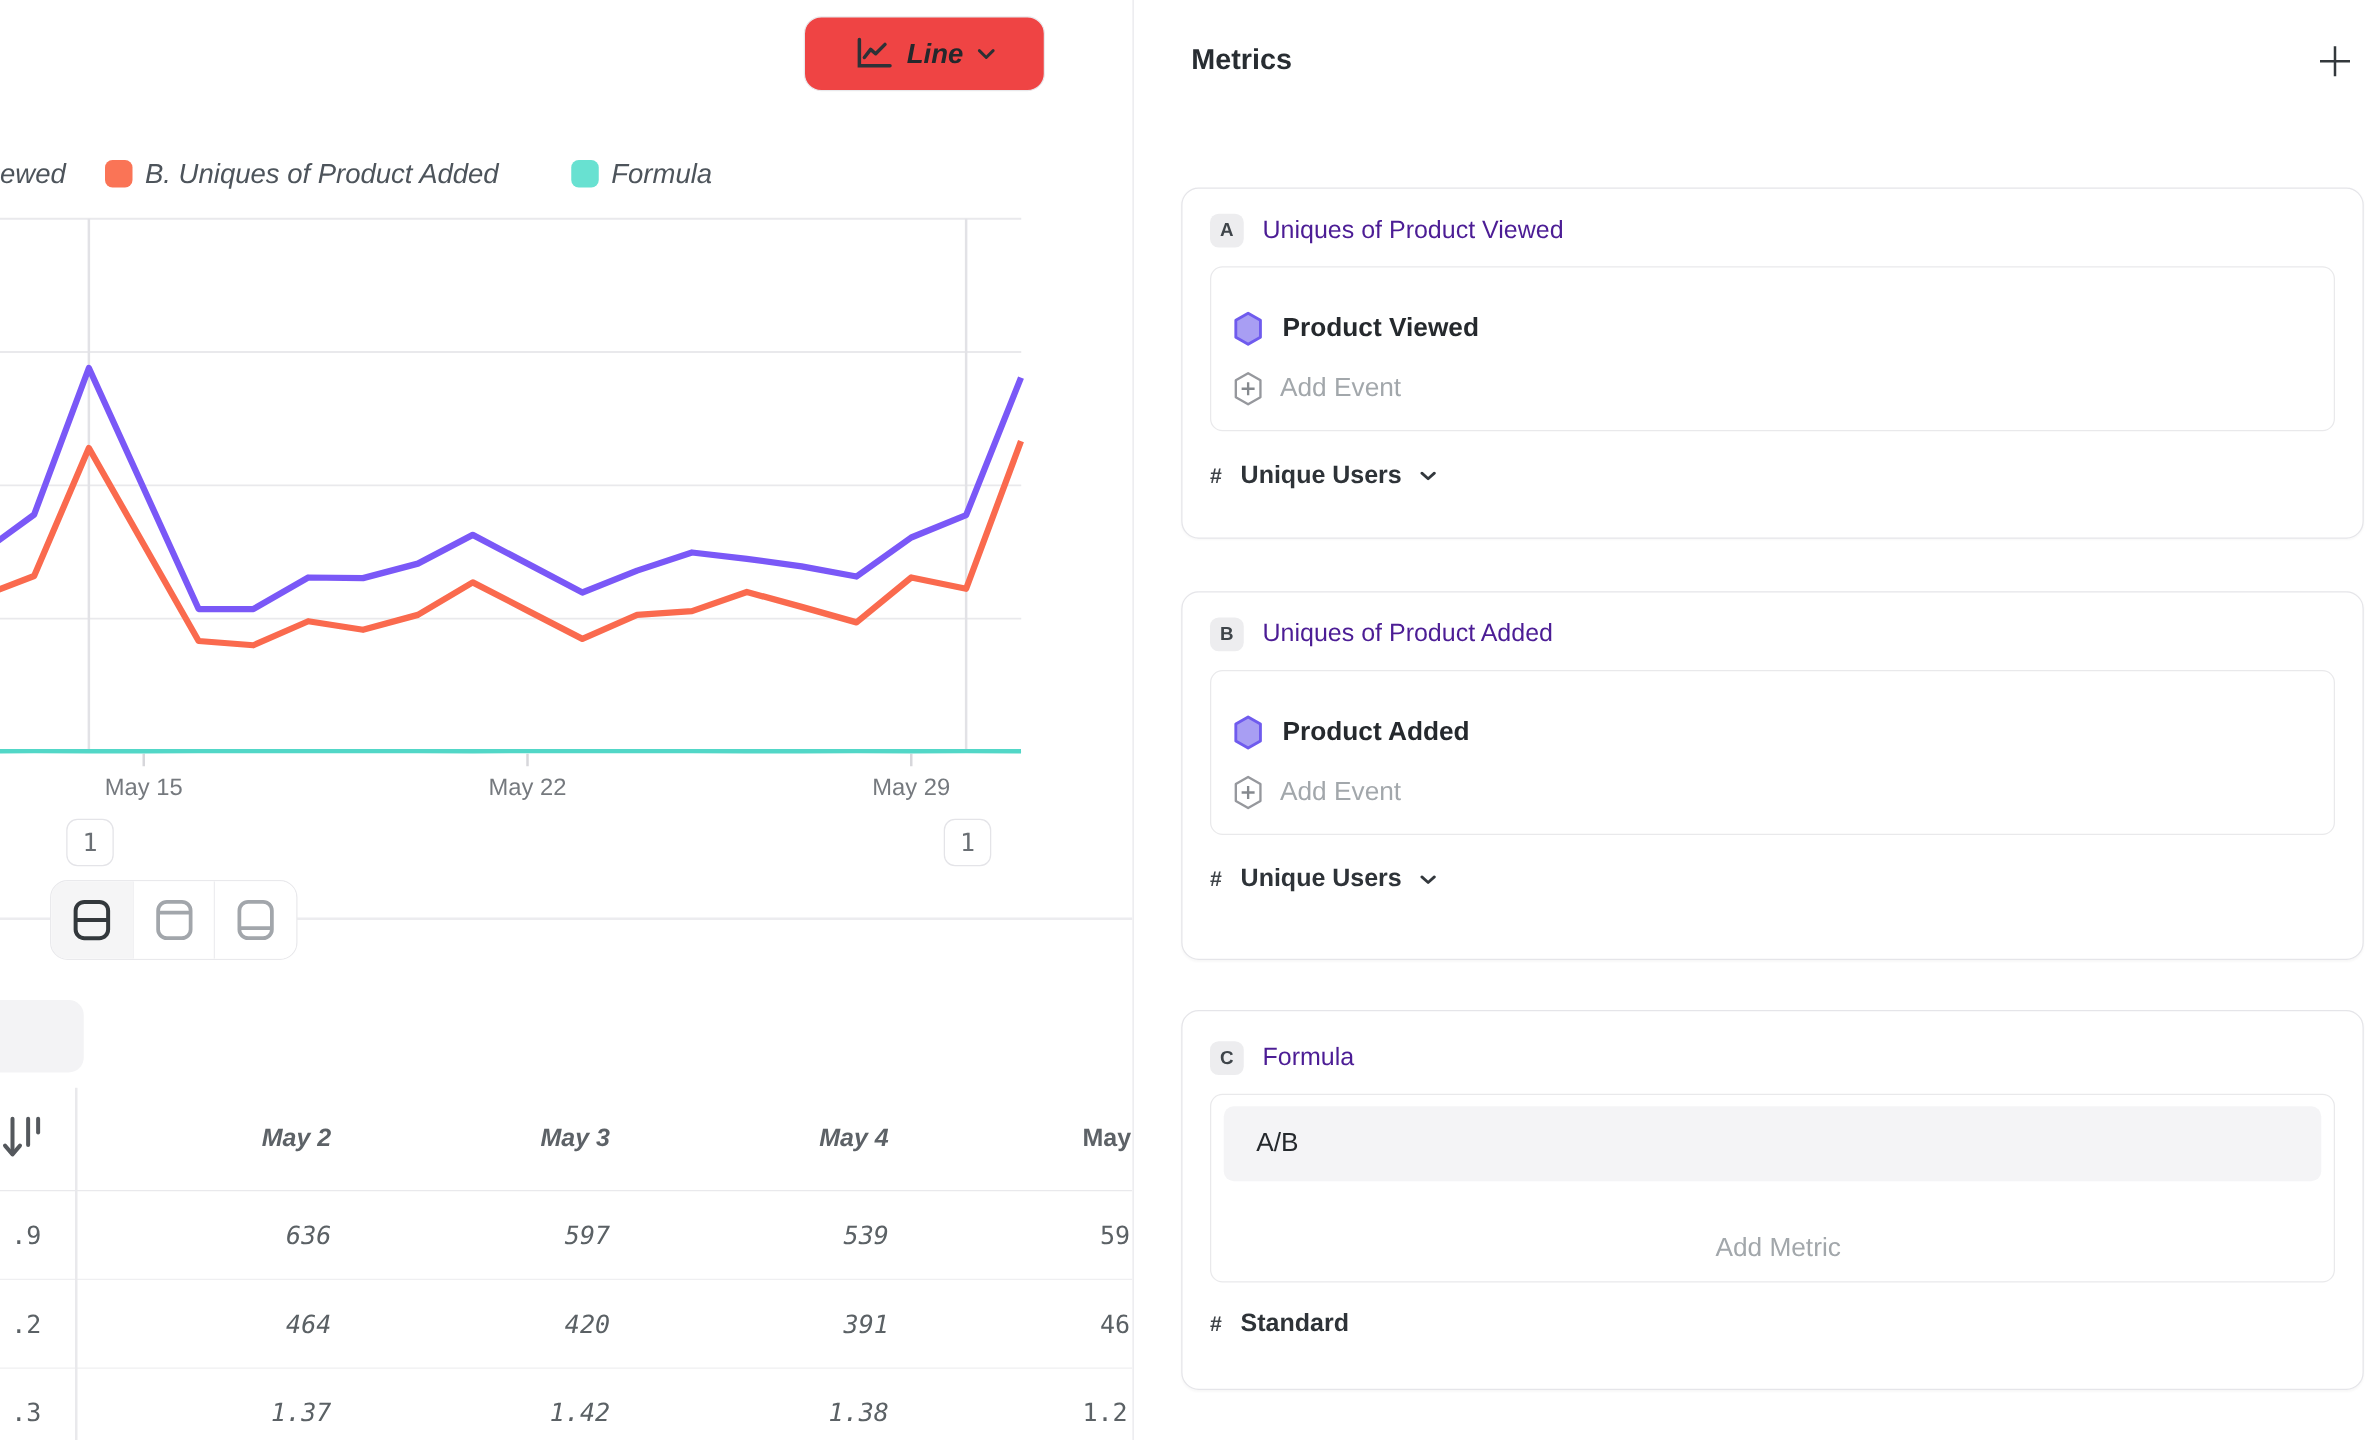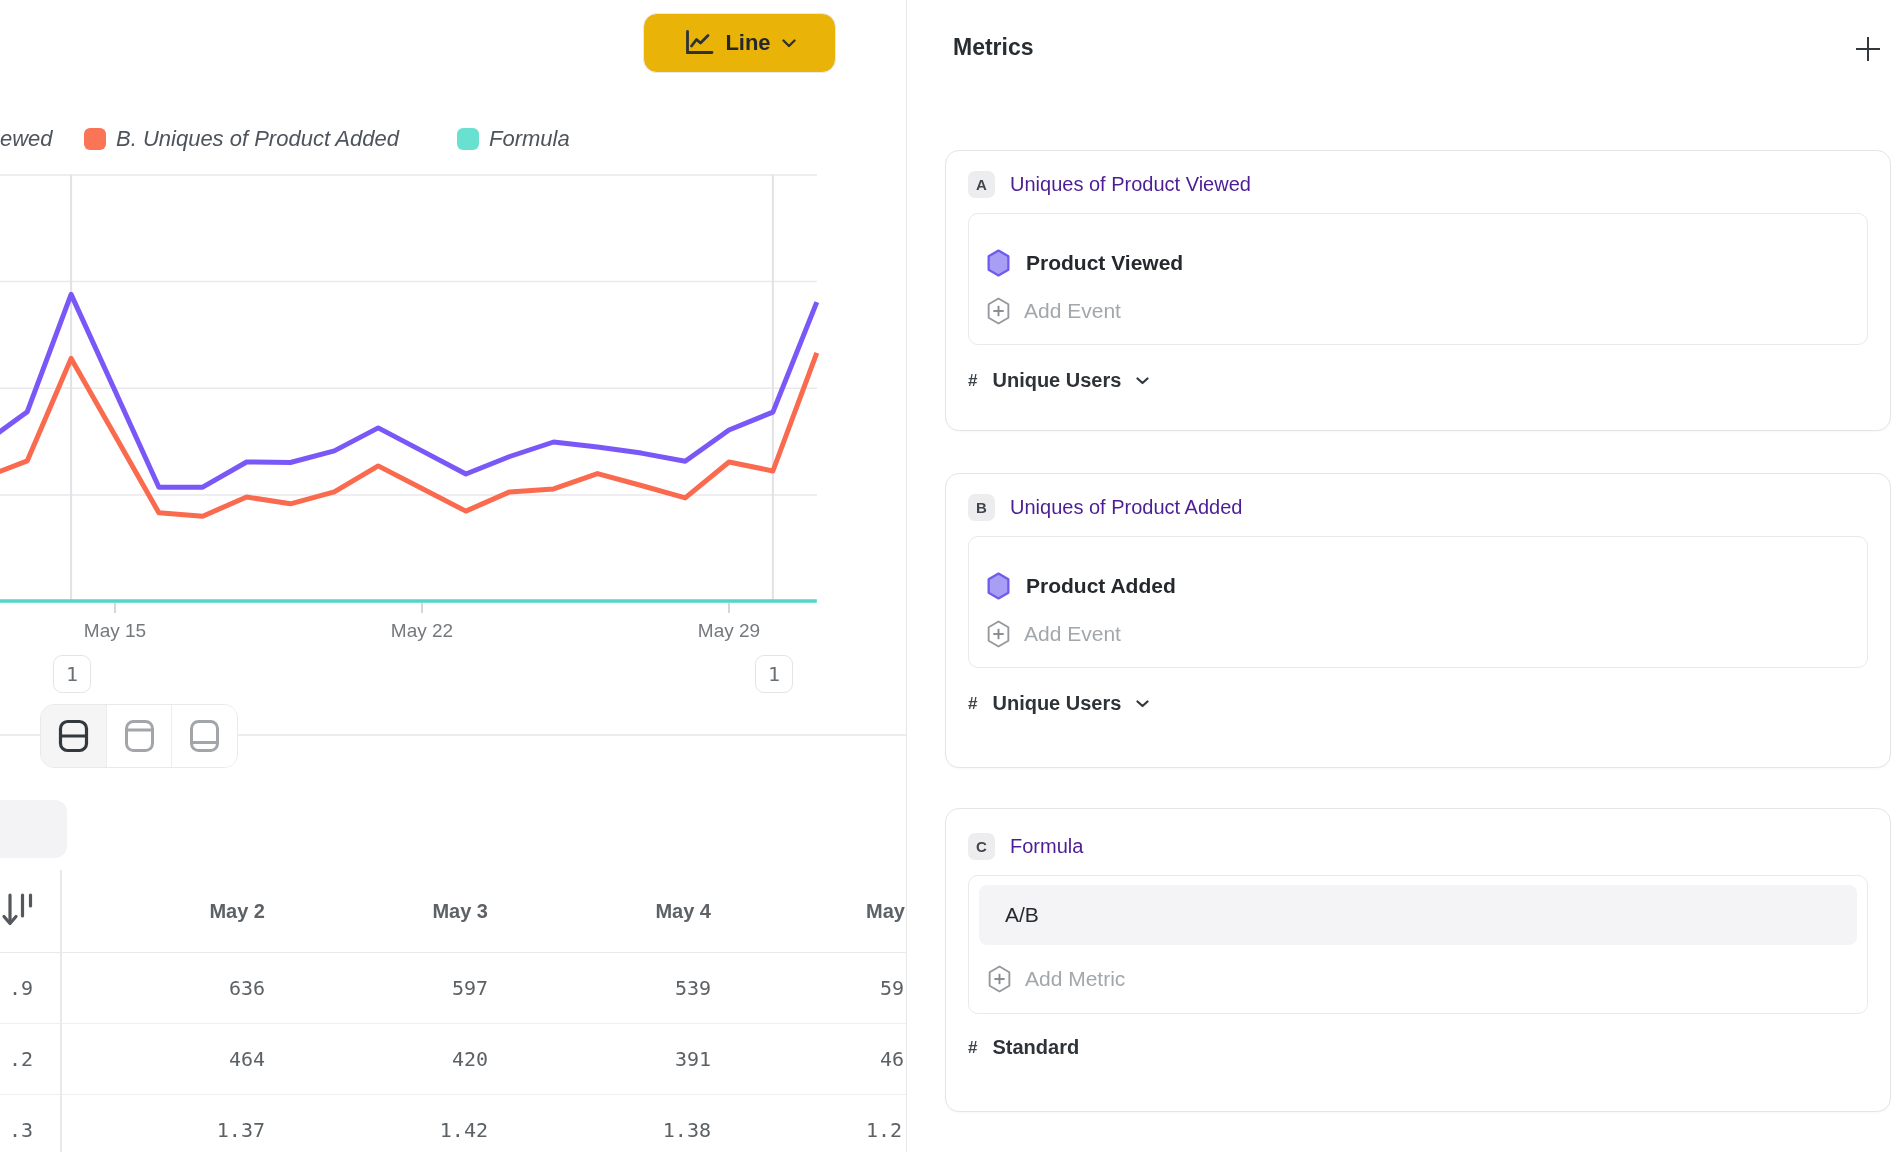--- a/index.html
+++ b/index.html
@@ -4,21 +4,21 @@
 <style>
   html,body{margin:0;padding:0;background:#fff;}
   body{width:1898px;height:1152px;overflow:hidden;position:relative;
        font-family:"Liberation Sans","DejaVu Sans",sans-serif;color:#2c3135;}
   .stage{position:absolute;inset:0;background:#fff;}
 
   
   .chart-pane{position:absolute;left:0;top:0;width:906px;height:1152px;background:#fff;overflow:hidden;}
 
   .chart-type-btn{position:absolute;left:643px;top:13px;width:191px;height:58px;border:1.5px solid #e9e9ec;
-    border-radius:14px;background:#eab308;display:flex;align-items:center;justify-content:center;gap:11px;cursor:pointer;}
+    border-radius:14px;background:#ef4444;display:flex;align-items:center;justify-content:center;gap:11px;cursor:pointer;font-style:italic;}
   .chart-type-btn .lbl{font-size:22px;font-weight:700;color:#24282c;}
 
   .legend{position:absolute;left:0;top:126px;height:26px;width:906px;}
   .legend-item{position:absolute;display:flex;align-items:center;gap:10px;height:26px;}
   .legend-swatch{width:22px;height:22px;border-radius:6px;}
   .legend-text{font-size:22px;font-weight:500;color:#4d545b;white-space:nowrap;font-style:italic;}
 
   #chart-svg{position:absolute;left:0;top:0;width:906px;height:660px;}
 
   .x-label{position:absolute;width:120px;text-align:center;top:620px;font-size:19px;color:#75797e;}
@@ -38,21 +38,21 @@
   .corner-tab{position:absolute;left:0;top:800px;width:67px;height:58px;background:#f3f3f5;border-radius:0 12px 12px 0;}
 
   
   .data-table{position:absolute;left:0;top:870px;width:906px;height:282px;overflow:hidden;}
   .t-grid{display:grid;grid-template-columns:61px 223px 223px 223px 223px;width:953px;}
   .t-head .t-cell{height:82px;display:flex;align-items:center;font-size:20px;font-weight:600;color:#5d6267;}
   .t-row .t-cell{height:70px;display:flex;align-items:center;
     font-family:"DejaVu Sans Mono",monospace;font-size:20px;color:#5b6165;}
   .t-head{border-bottom:1.5px solid #e9e9ec;}
   .t-row{border-bottom:1.5px solid #efeff1;}
-  .t-cell.r{justify-content:flex-end;padding-right:19px;}
+  .t-cell.r{justify-content:flex-end;padding-right:19px;font-style:italic;}
   .t-cell.frozen{justify-content:flex-end;padding-right:28px;}
   .t-cell.frag-l{padding-left:136px;}
   .t-cell.frag-n{padding-left:150px;}
   .t-vline{position:absolute;left:60px;top:0;width:1.5px;height:282px;background:#e9e9ec;}
   .sort-cell{position:relative;}
   .sort-icon{position:absolute;left:1px;top:22px;cursor:pointer;}
 
   
   .metrics-panel{position:absolute;left:906px;top:0;width:992px;height:1152px;background:#fff;border-left:1.5px solid #e8e8eb;}
   .metrics-title{position:absolute;left:46px;top:34px;font-size:23px;font-weight:700;color:#282d32;}
@@ -71,21 +71,21 @@
   .event-row{display:flex;align-items:center;gap:16px;height:36px;cursor:pointer;margin-top:16px;}
   .event-name{font-size:21px;font-weight:600;color:#25292d;}
   .add-row{display:flex;align-items:center;gap:14px;height:36px;margin-top:12px;cursor:pointer;}
   .add-label{font-size:21px;font-weight:500;color:#a2a7ab;}
   .measure-row{display:flex;align-items:center;gap:15px;margin-top:24px;cursor:pointer;}
   .measure-hash{font-size:17px;font-weight:700;color:#3f4449;}
   .measure-label{font-size:20px;font-weight:600;color:#2e3338;}
   .formula-input{height:60px;background:#f4f4f6;border-radius:8px;display:flex;align-items:center;
     padding-left:26px;font-size:21px;color:#25292d;cursor:text;}
   .card-c .events-box{padding:9px 10px 16px 10px;}
-  .card-c .add-row{margin-top:16px;margin-left:9px;}
+  .card-c .add-row{margin-top:28px;margin-left:9px;flex-direction:column;}
   .card-c .measure-row{margin-top:22px;}
 </style>
 </head>
 <body>
 
 <div class="stage">
 
   <section class="chart-pane">
 
     <div class="chart-type-btn">

